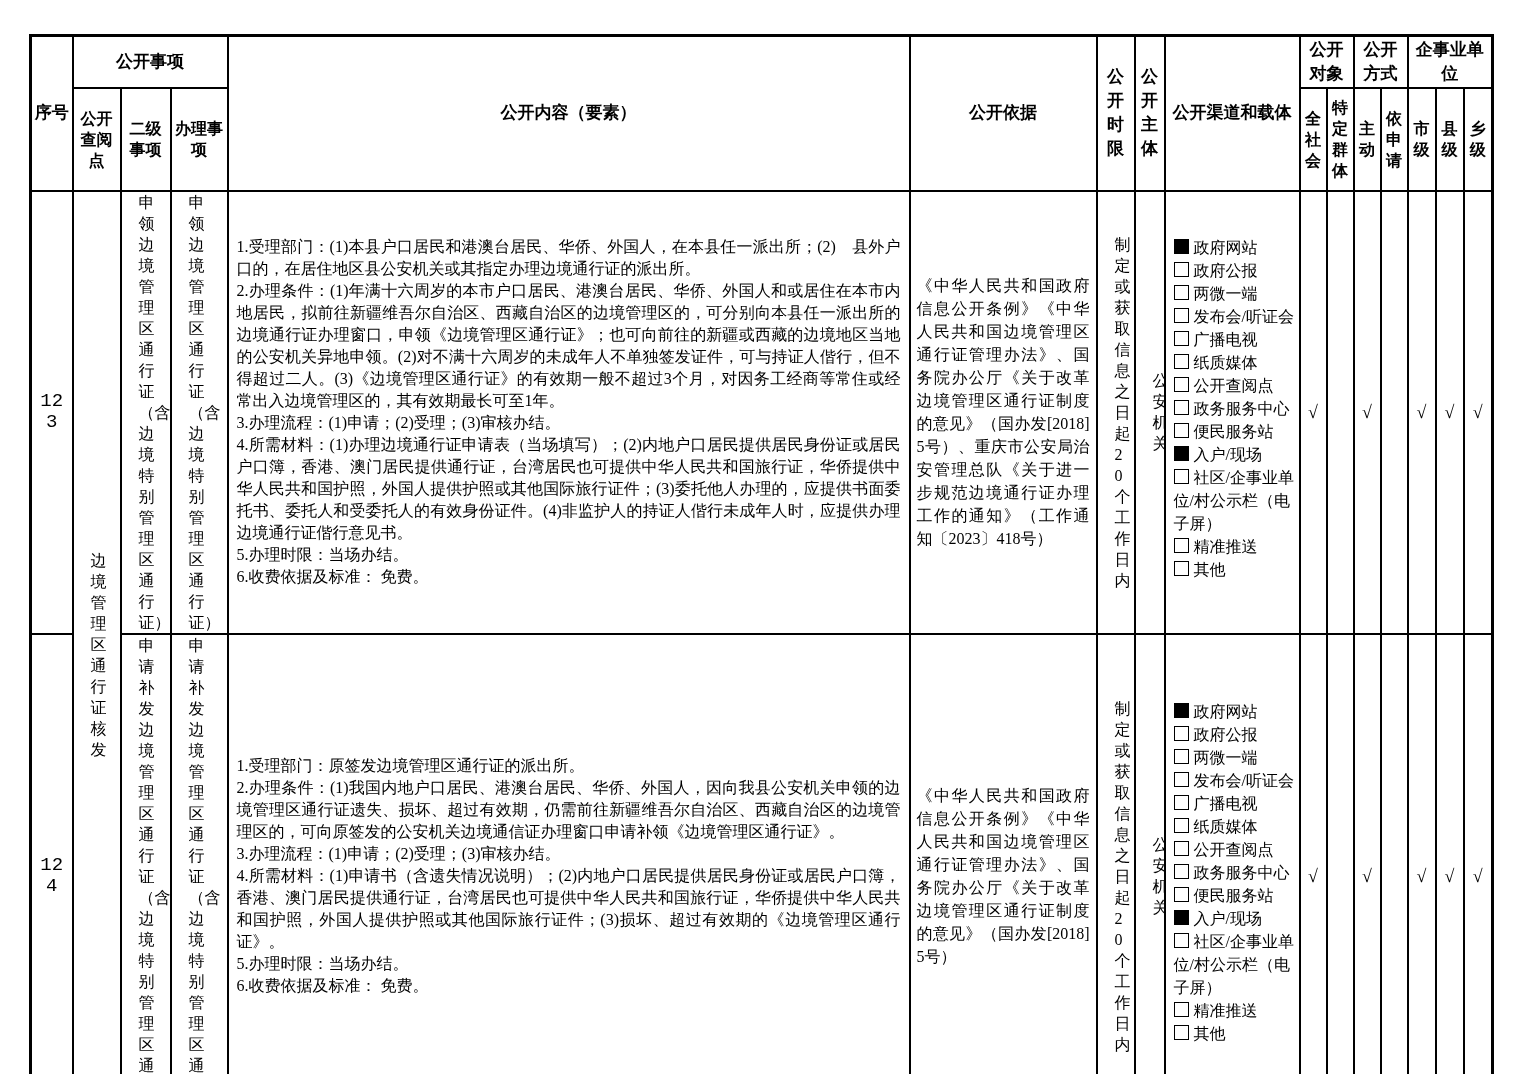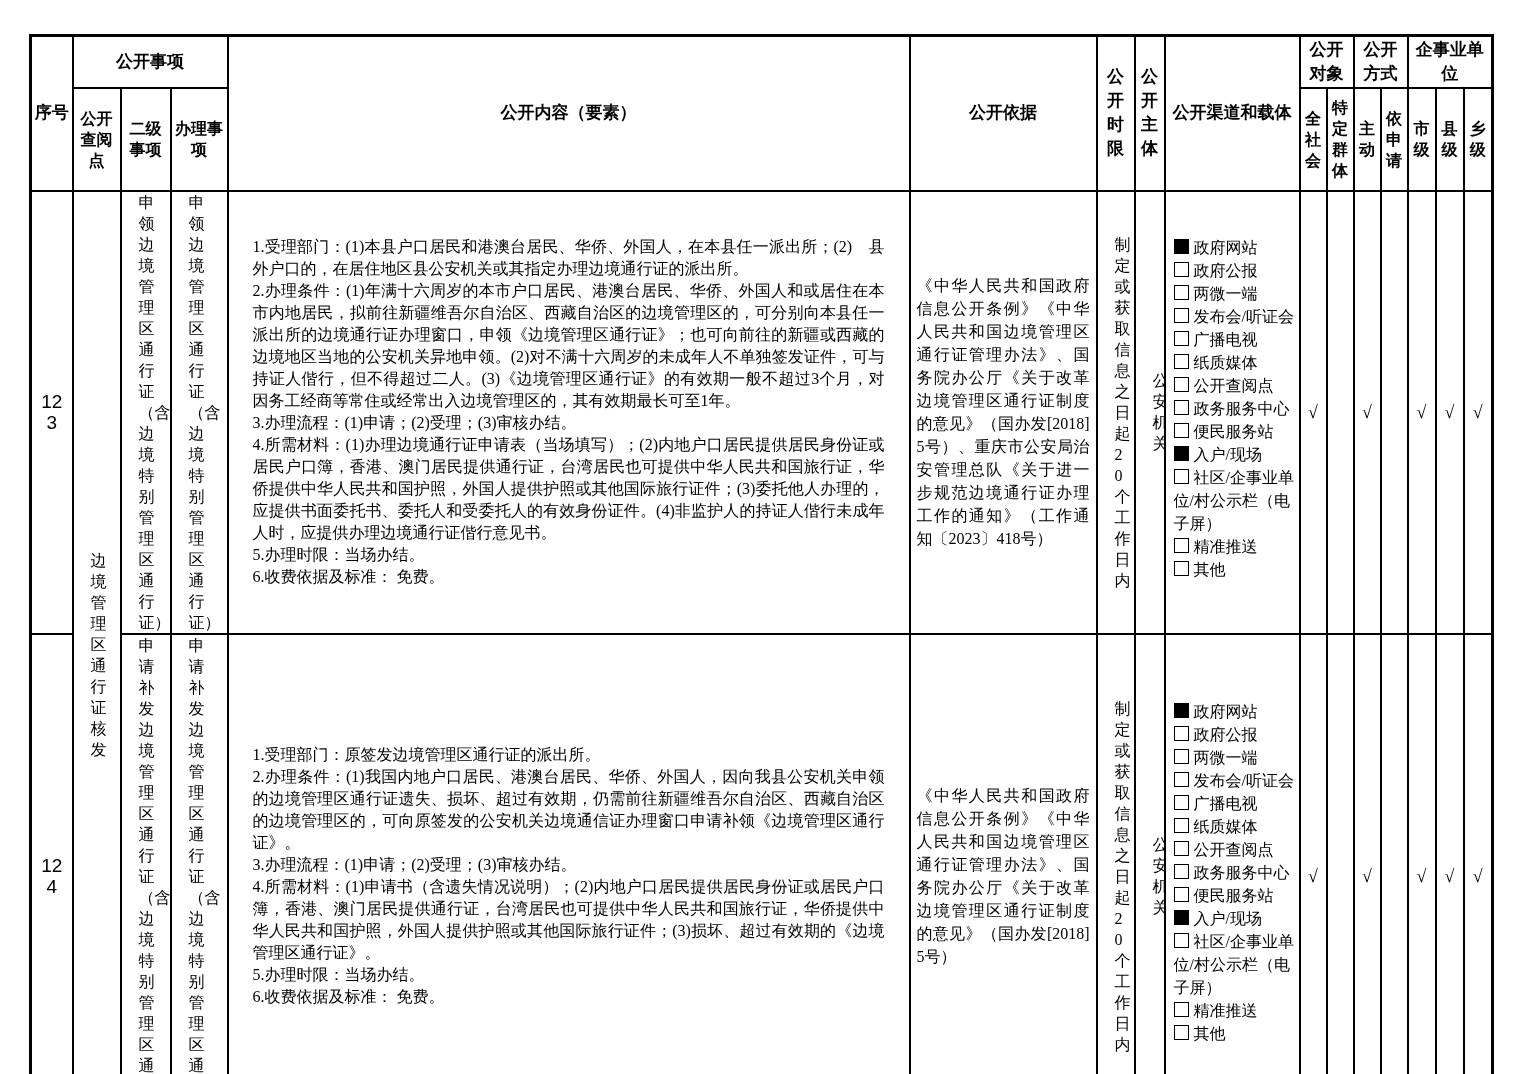--- a/index.html
+++ b/index.html
@@ -21,26 +21,26 @@
     border:2px solid #000;
     vertical-align:middle;
     padding:0 4px;
     font-size:16px;
     line-height:21px;
     word-break:break-all;
     overflow:hidden;
   }
   th{font-weight:bold;font-size:17px;line-height:24px;text-align:center;padding:0 2px;}
   th.sub{font-size:16px;line-height:21px;}
-  td.seq{font-size:19px;text-align:center;font-family:Liberation Sans, sans-serif;}
+  td.seq{font-size:19px;text-align:center;font-family:Liberation Mono, monospace;}
   td.content-cell{
     white-space:pre-wrap;
     text-align:justify;
     font-size:16px;line-height:22px;
-    padding:0 24px;
+    padding:0 8px;
   }
   td.basis-cell{
     text-align:justify;
     font-size:16px;line-height:23px;
     padding:12px 6px;
   }
   td.narrow{text-align:left;padding:0 17px;line-height:21px;}
   td.channels-cell{padding:0 4px 8px 8px;font-size:16px;line-height:23px;vertical-align:middle;}
   .channel-item{text-align:left;}
   .cb{

